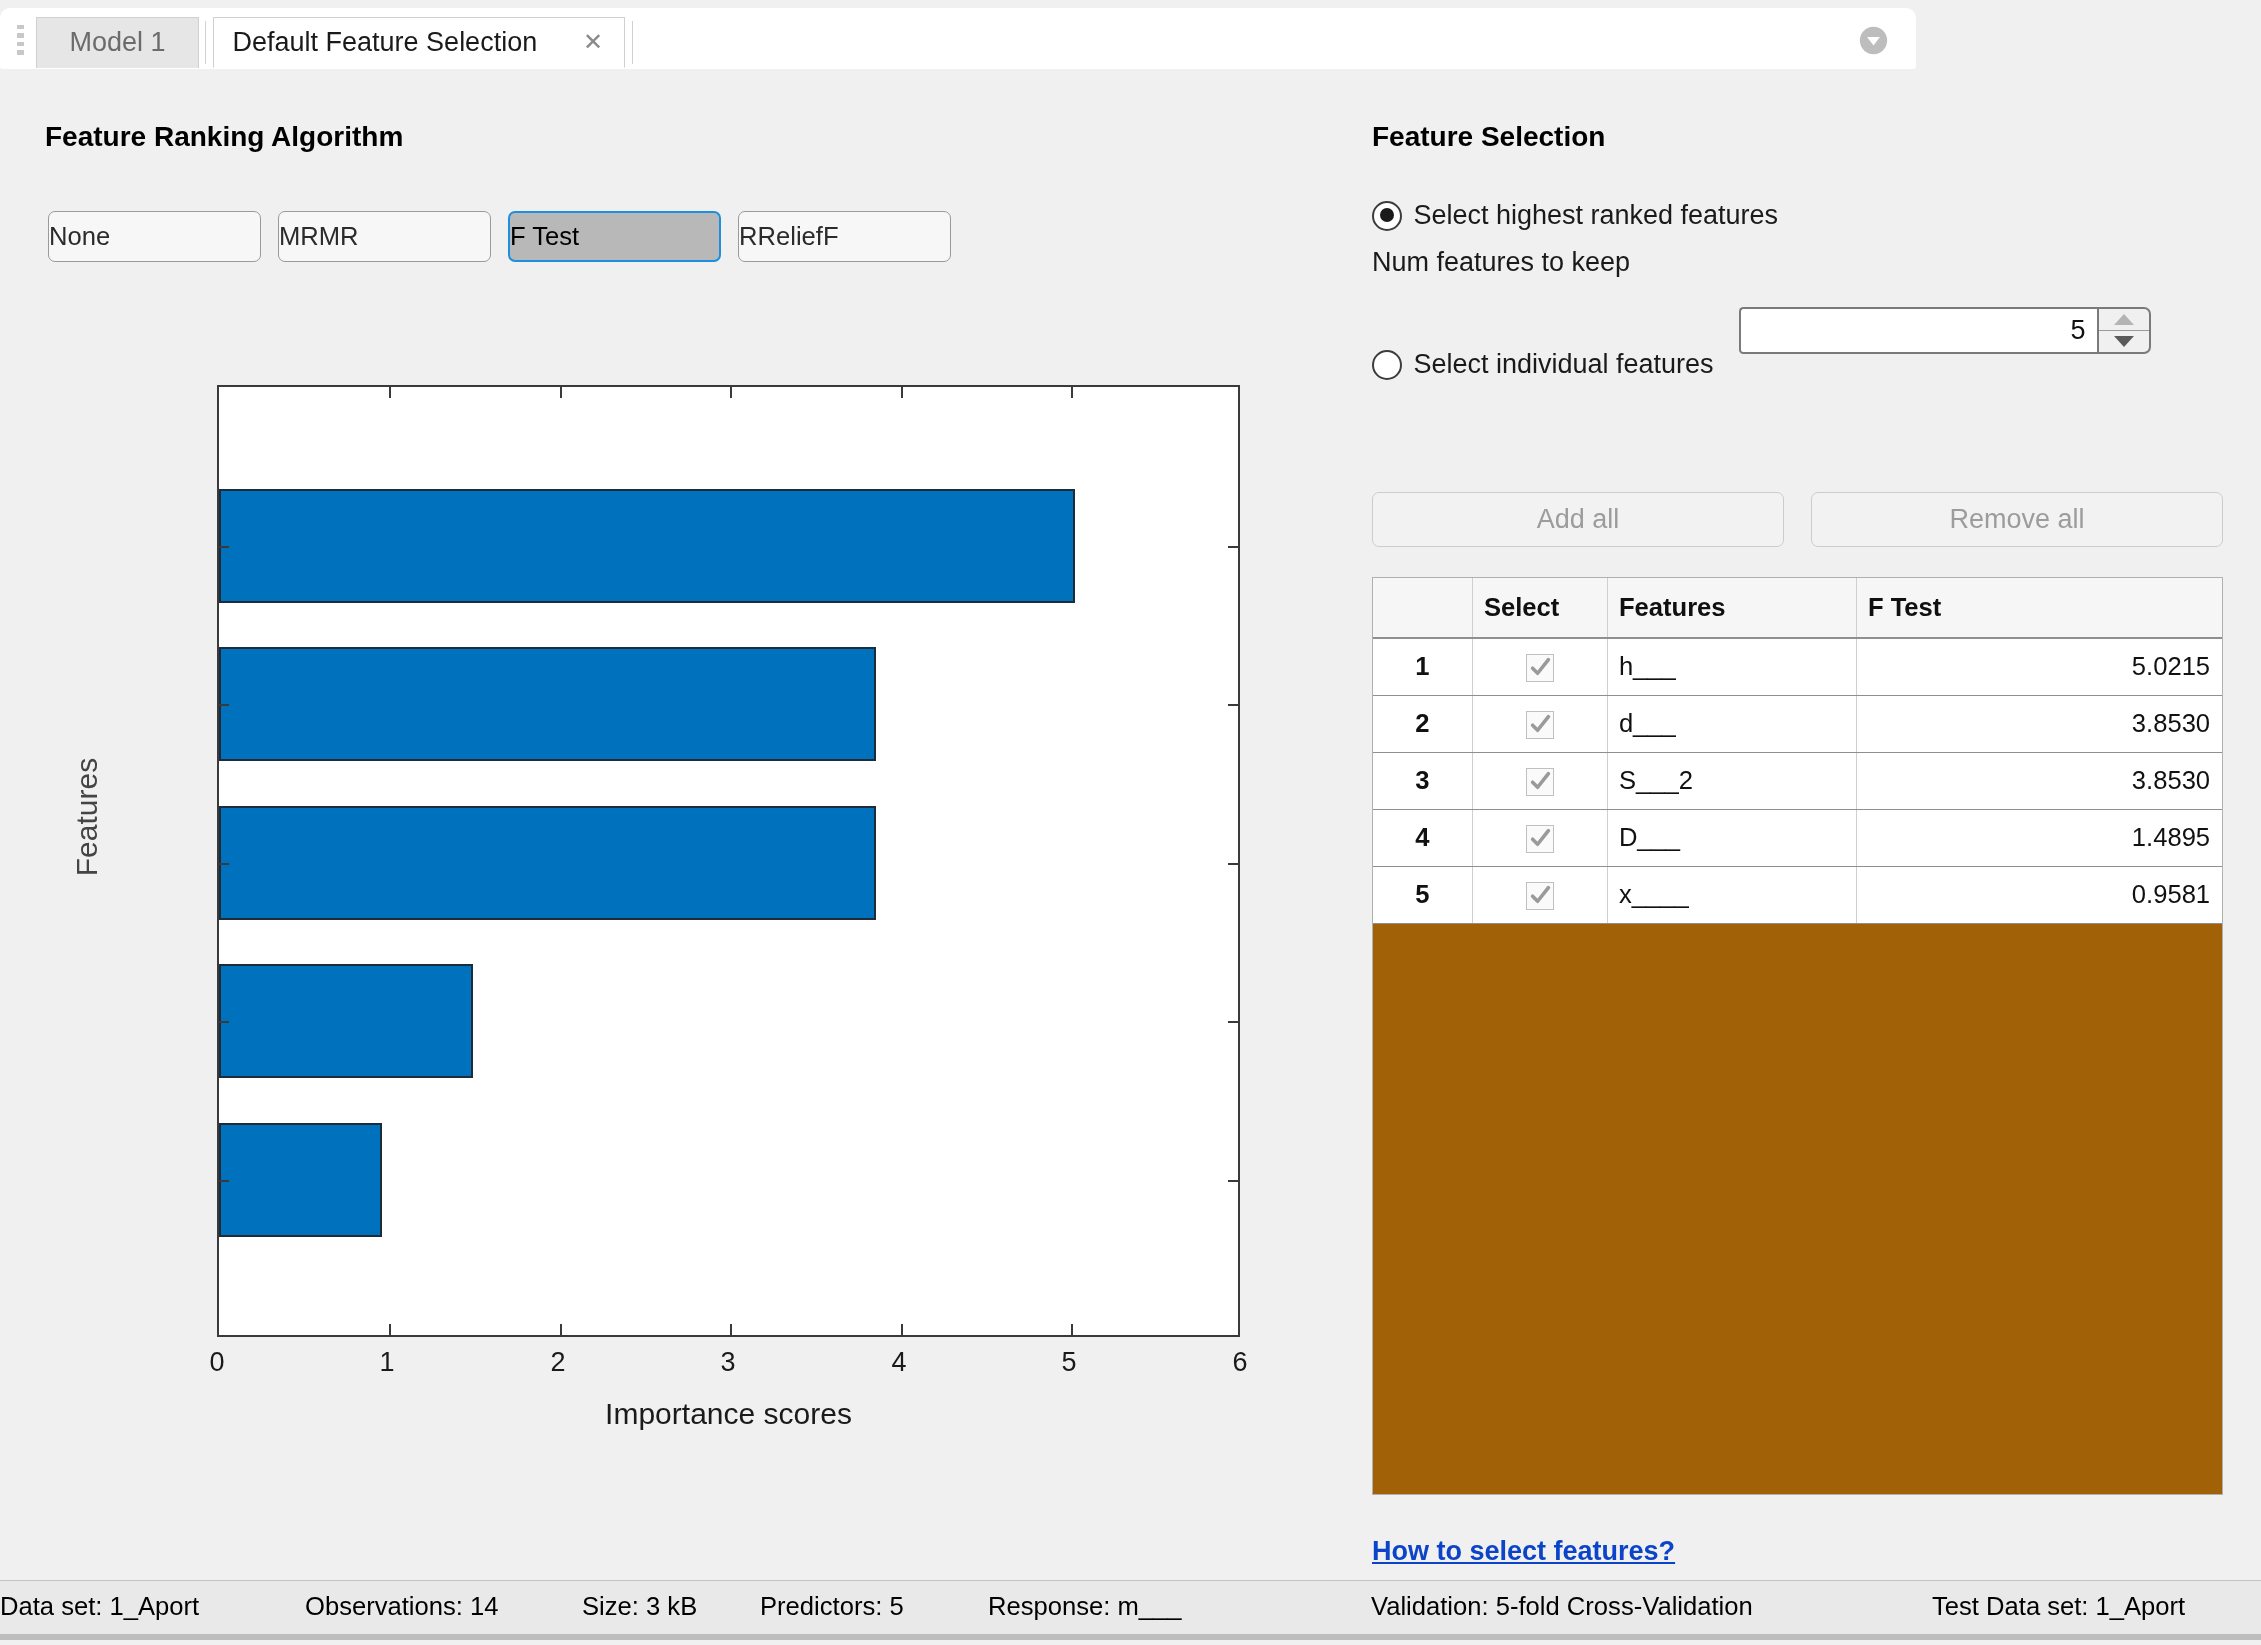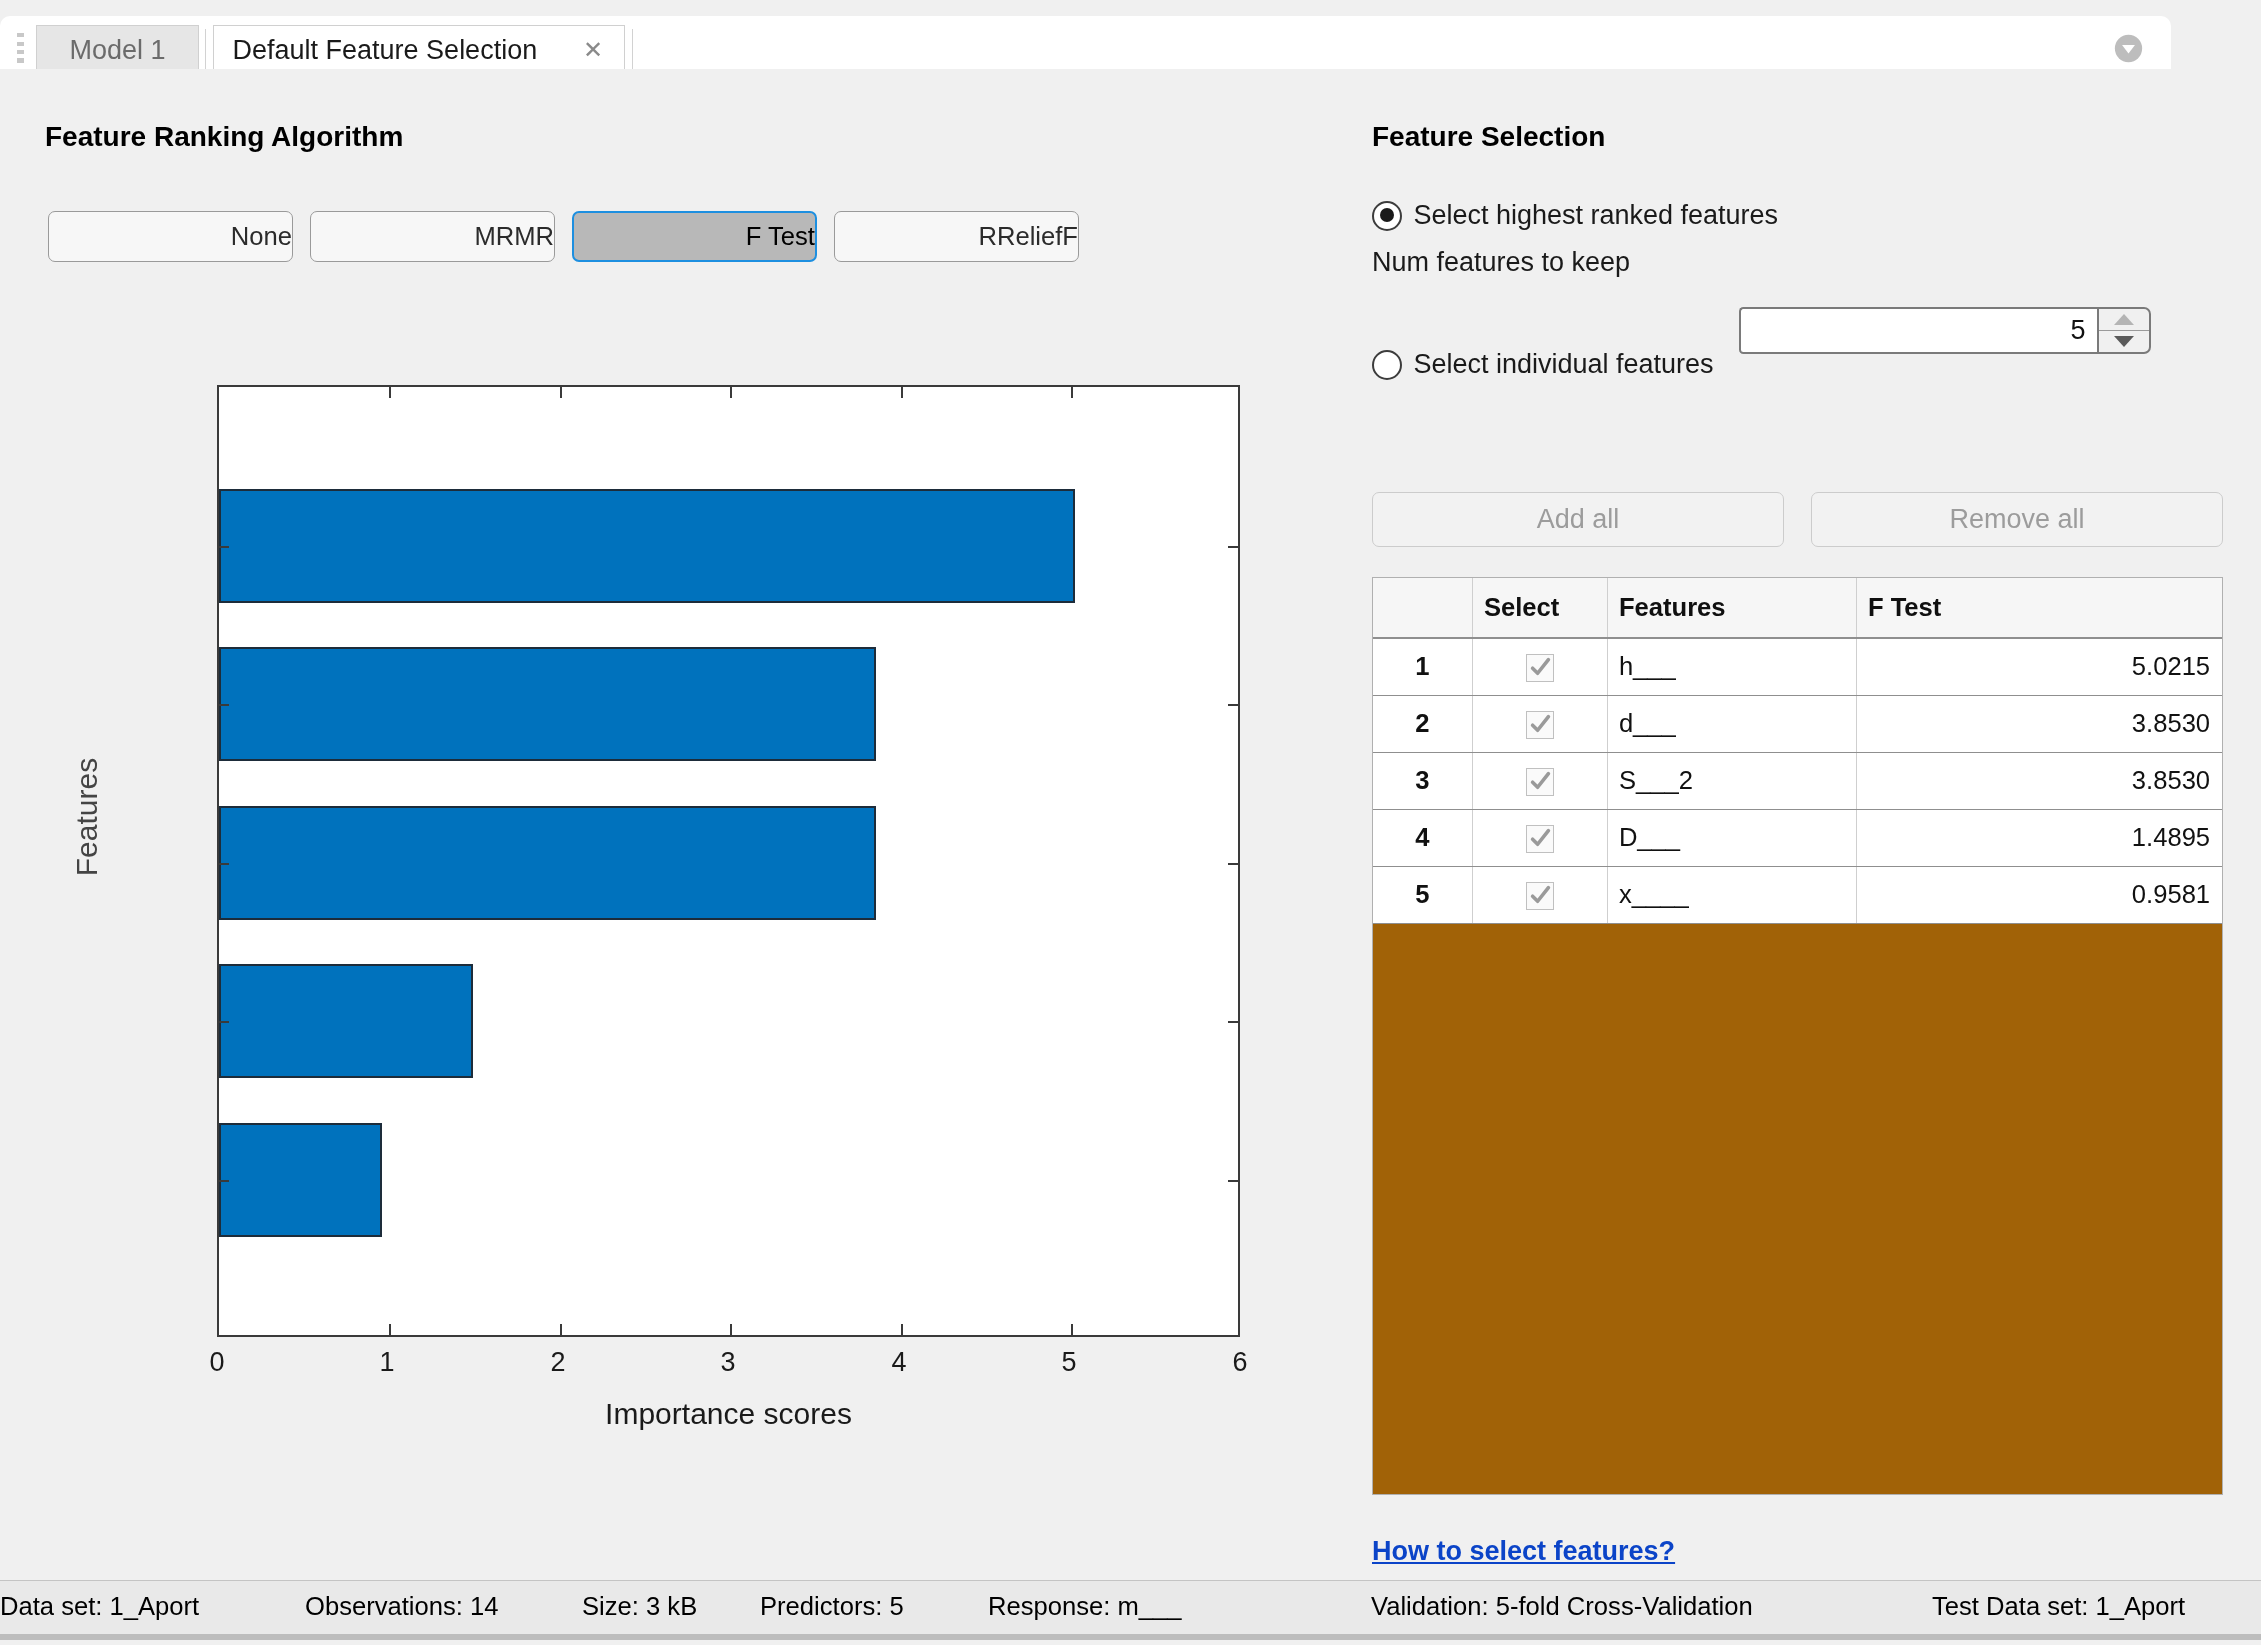--- a/index.html
+++ b/index.html
@@ -12,22 +12,22 @@
     height: 1646px;
     font-family: "Liberation Sans", sans-serif;
     overflow: hidden;
     position: relative;
     background: #f0f0f0;
   }
 
   
   .tabbar {
     position: absolute;
-    left: 0; top: 16px;
-    width: 2171px; height: 69px;
+    left: 0; top: 8px;
+    width: 1916px; height: 69px;
     background: #ffffff;
     border-bottom: 1.4px solid #d6d6d6;
     box-sizing: border-box;
     border-radius: 10px;
   }
   .tab-grip {
     position: absolute;
     left: 17px; top: 17px;
     width: 7px; height: 34px;
     background-image: repeating-linear-gradient(to bottom, #c8c8c8 0 4.3px, transparent 4.3px 8.5px);
@@ -108,30 +108,30 @@
   #right-title { left: 1372px; top: 52px; }
 
   
   .algo-row {
     position: absolute;
     left: 48px; top: 142px;
     display: flex;
     gap: 17px;
   }
   .algo-btn {
-    width: 245px;
+    width: 213px;
     height: 51px;
     border-radius: 7px;
     border: 1.4px solid #9a9a9a;
     background: #f7f7f7;
     color: #2b2b2b;
     font-size: 25.6px;
     display: flex;
     align-items: center;
-    justify-content: flex-end;
+    justify-content: flex-start;
     box-sizing: border-box;
     cursor: pointer;
   }
   .algo-btn.selected {
     background: #b8b8b8;
     border: 2.1px solid #1d8fe0;
     color: #000000;
   }
 
   

